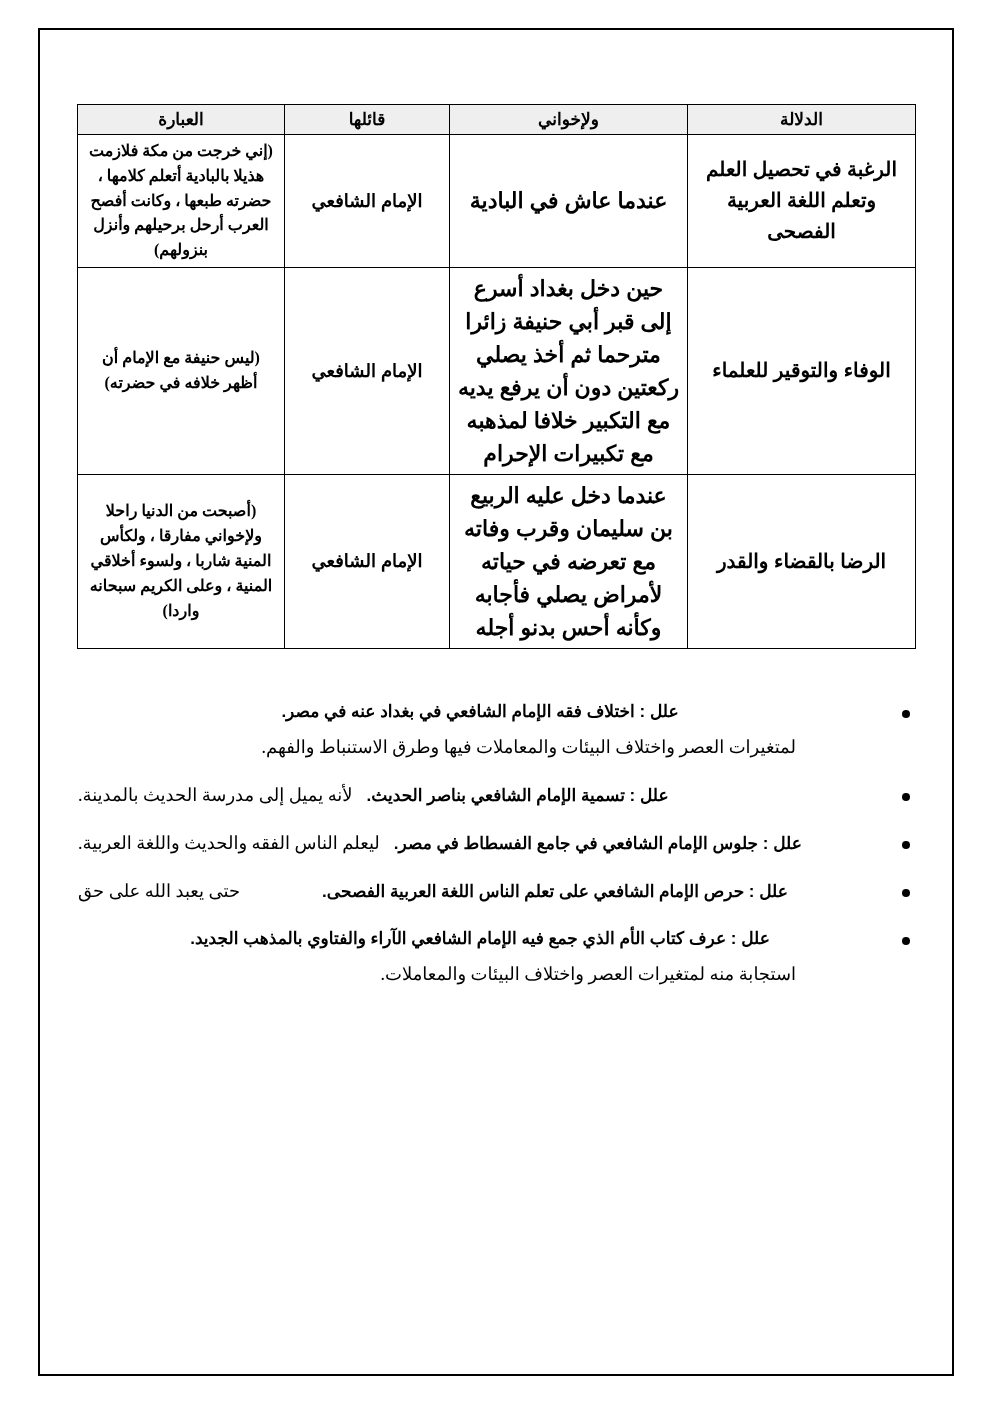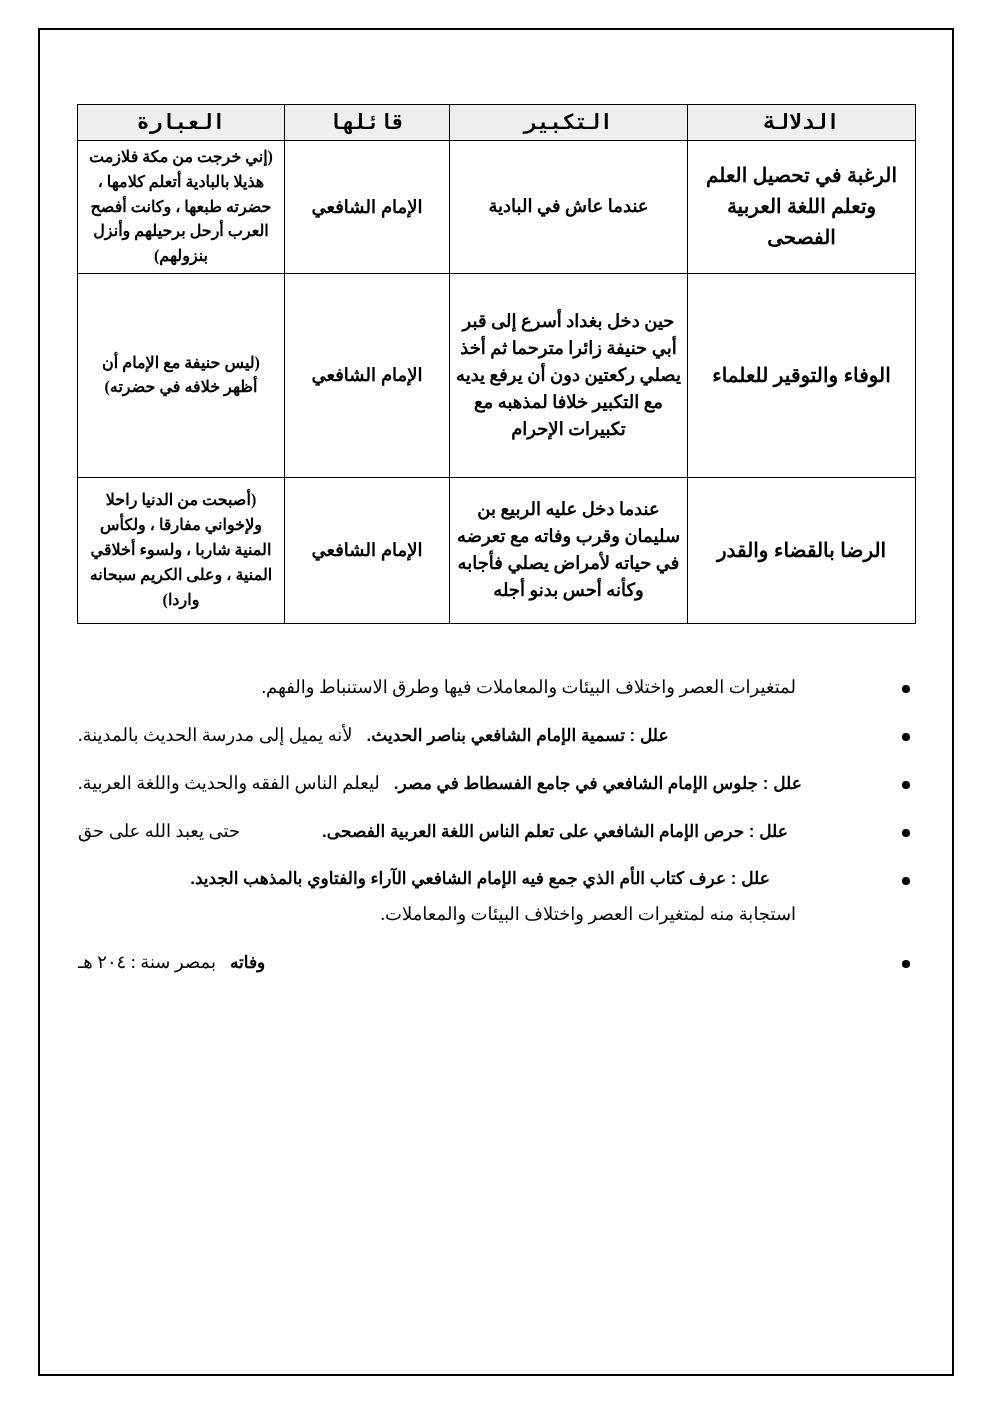--- a/index.html
+++ b/index.html
@@ -50,39 +50,39 @@
   table.main-table td {
     border: 1px solid #000;
     vertical-align: middle;
     text-align: center;
     padding: 4px 6px;
     box-sizing: border-box;
   }
   table.main-table thead th {
     background: #efefef;
     font-weight: bold;
-    font-size: 21px;
-    height: 36px;
-    font-family: Liberation Mono, monospace;
+    font-size: 17px;
+    height: 30px;
+    font-family: Liberation Serif, serif;
   }
   col.c-dalala { width: 228px; }
   col.c-munasaba { width: 238px; }
   col.c-qail { width: 165px; }
   col.c-ibara { width: 207px; }
 
   td.cell-dalala {
     font-family: "Liberation Sans", sans-serif;
     font-weight: bold;
     font-size: 20px;
     line-height: 1.55;
   }
   td.cell-munasaba {
-    font-family: Liberation Serif, serif;
-    font-weight: bold;
-    font-size: 18px;
+    font-family: Liberation Sans, sans-serif;
+    font-weight: bold;
+    font-size: 22px;
     line-height: 1.5;
   }
   td.cell-qail {
     font-family: "Liberation Sans", sans-serif;
     font-weight: bold;
     font-size: 18px;
   }
   td.cell-ibara {
     font-family: "Liberation Serif", serif;
     font-weight: bold;
@@ -157,21 +157,21 @@
     <table class="main-table">
       <colgroup>
         <col class="c-dalala">
         <col class="c-munasaba">
         <col class="c-qail">
         <col class="c-ibara">
       </colgroup>
       <thead>
         <tr>
           <th>الدلالة</th>
-          <th>التكبير</th>
+          <th>ولإخواني</th>
           <th>قائلها</th>
           <th>العبارة</th>
         </tr>
       </thead>
       <tbody>
         <tr class="row-1">
           <td class="cell-dalala">الرغبة في تحصيل العلم وتعلم اللغة العربية الفصحى</td>
           <td class="cell-munasaba">عندما عاش في البادية</td>
           <td class="cell-qail">الإمام الشافعي</td>
           <td class="cell-ibara">(إني خرجت من مكة فلازمت هذيلا بالبادية أتعلم كلامها ، حضرته طبعها ، وكانت أفصح العرب أرحل برحيلهم وأنزل بنزولهم)</td>
@@ -188,20 +188,21 @@
           <td class="cell-qail">الإمام الشافعي</td>
           <td class="cell-ibara">(أصبحت من الدنيا راحلا ولإخواني مفارقا ، ولكأس المنية شاربا ، ولسوء أخلاقي المنية ، وعلى الكريم سبحانه واردا)</td>
         </tr>
       </tbody>
     </table>
 
     <div class="notes">
 
       <div class="note-item">
         <span class="bullet"></span>
+        <span class="note-head center-head note-line">علل : اختلاف فقه الإمام الشافعي في بغداد عنه في مصر.</span>
         <span class="note-sub">لمتغيرات العصر واختلاف البيئات والمعاملات فيها وطرق الاستنباط والفهم.</span>
       </div>
 
       <div class="note-item">
         <span class="bullet"></span>
         <span class="inline-row">
           <span class="note-head">علل : تسمية الإمام الشافعي بناصر الحديث.</span>
           <span class="note-tail">لأنه يميل إلى مدرسة الحديث بالمدينة.</span>
         </span>
       </div>
@@ -222,23 +223,16 @@
           <span class="note-tail">حتى يعبد الله على حق</span>
         </span>
       </div>
 
       <div class="note-item">
         <span class="bullet"></span>
         <span class="note-head center-head note-line">علل : عرف كتاب الأم الذي جمع فيه الإمام الشافعي الآراء والفتاوي بالمذهب الجديد.</span>
         <span class="note-sub">استجابة منه لمتغيرات العصر واختلاف البيئات والمعاملات.</span>
       </div>
 
-      <div class="note-item">
-        <span class="bullet"></span>
-        <span class="inline-row">
-          <span class="note-head">وفاته</span>
-          <span class="note-tail">بمصر سنة : ٢٠٤ هـ</span>
-        </span>
-      </div>
 
     </div>
   </div>
 </div>
 
 </body></html>

